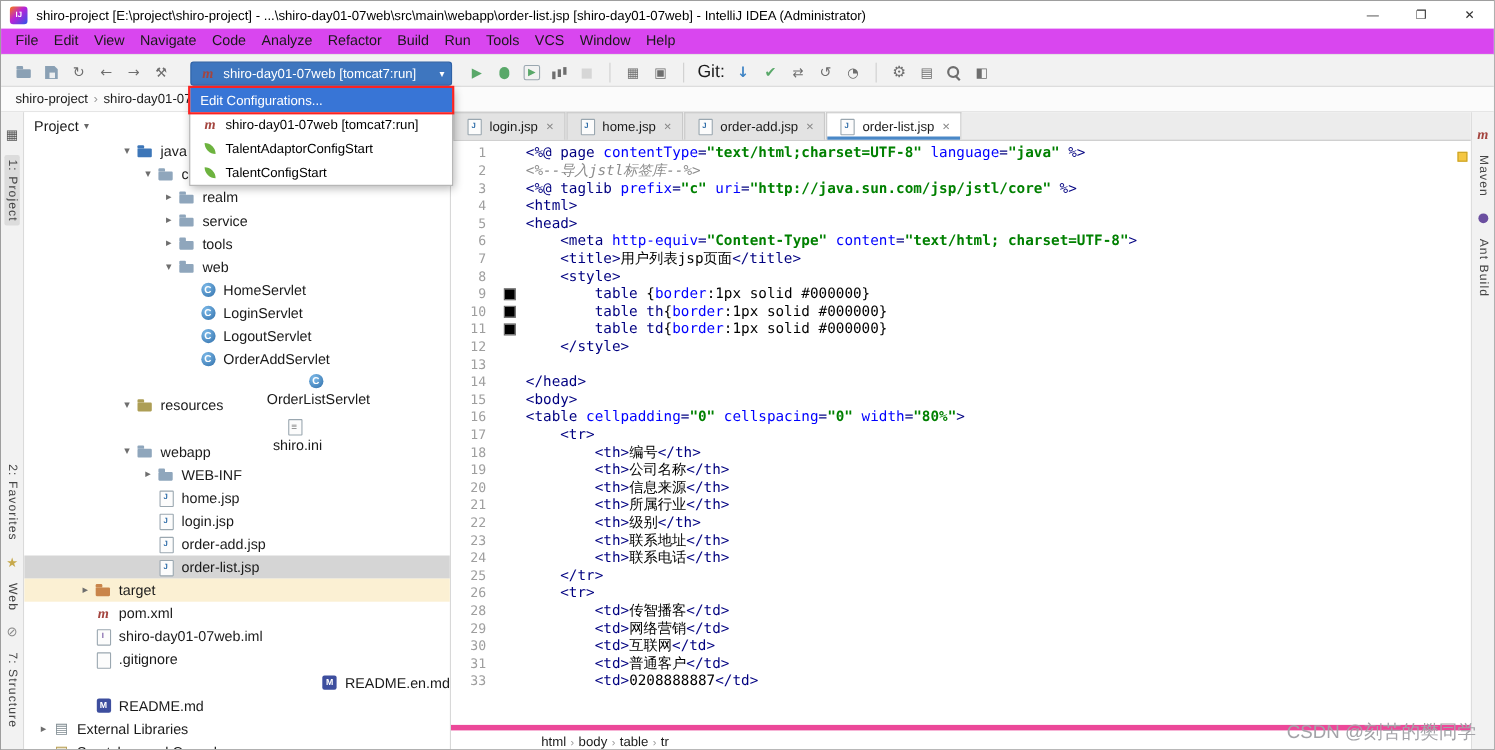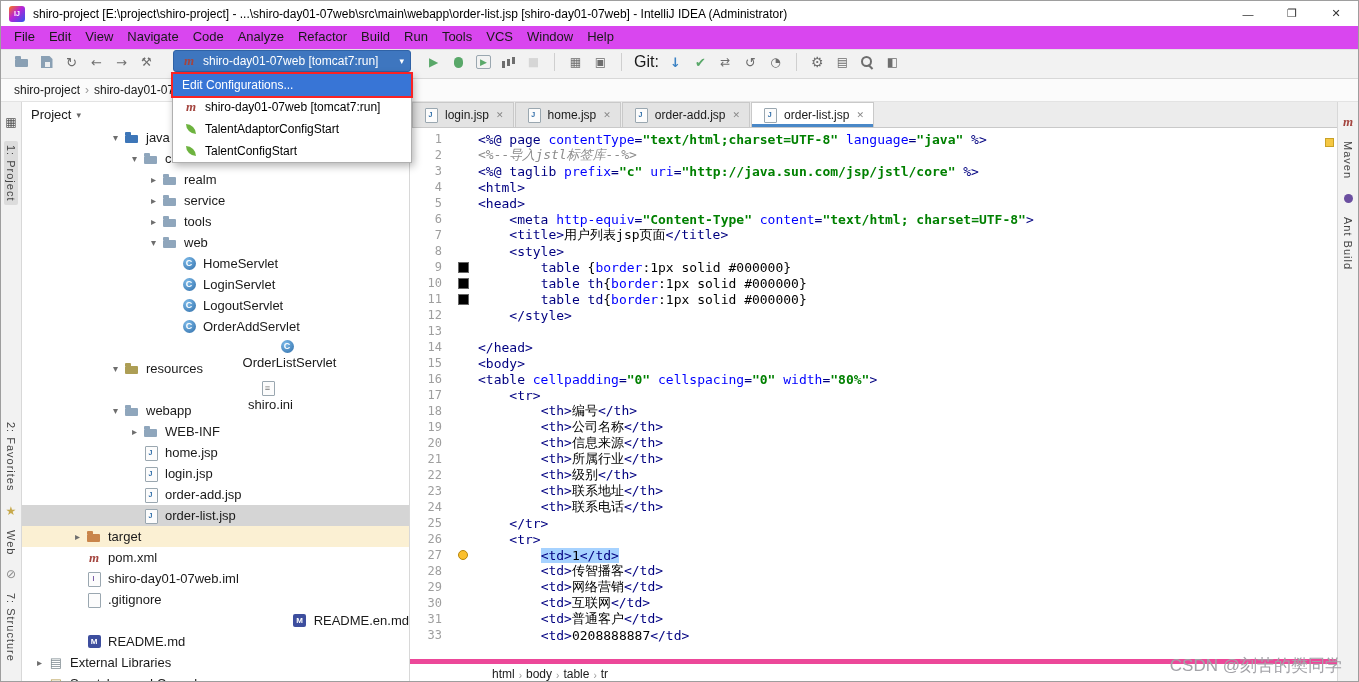--- a/index.html
+++ b/index.html
@@ -12,21 +12,21 @@
 .logo{width:16px;height:16px;border-radius:3px;background:linear-gradient(135deg,#f97a12,#b923d7 45%,#2e55ea);color:#fff;font:700 7px/16px "Liberation Sans",sans-serif;text-align:center;flex:none}
 .title-text{margin-left:8px;font-size:12px;color:#000;white-space:nowrap;overflow:hidden;flex:1}
 .win-controls{display:flex;height:100%;flex:none}
 .win-btn{width:44px;display:flex;align-items:center;justify-content:center;font-size:11px;color:#333}
 
 
 .menubar{height:24px;display:flex;align-items:flex-start;padding:0 6px;background:#d946ef;border-bottom:1px solid #e3e3e3;flex:none}
 .menu-item{padding:3px 7px;font-size:13px}
 
 
-.toolbar{height:29px;display:flex;align-items:flex-start;background:#f2f2f2;border-bottom:1px solid #d8d8d8;padding:0 8px;flex:none}
+.toolbar{height:29px;display:flex;align-items:flex-end;background:#f2f2f2;border-bottom:1px solid #d8d8d8;padding:0 8px;flex:none}
 .tbtn{width:25px;height:24px;display:flex;align-items:center;justify-content:center;border-radius:3px;flex:none}
 .tbtn.disabled{opacity:.45}
 .tb-sep{width:1px;height:18px;background:#cfcfcf;margin:0 8px;flex:none}
 .tb-label{font-size:16px;margin:0 4px;flex:none}
 .toolbar-right{display:flex;align-items:center;margin-left:10px}
 
 
 .combo-wrap{position:relative;margin-left:14px;flex:none}
 .run-combo{width:238px;height:22px;display:flex;align-items:center;gap:5px;padding:0 6px;background:#3e76bf;border:1px solid #2f62a6;border-radius:3px;color:#fff;font-size:12px}
 .combo-label{flex:1;white-space:nowrap;overflow:hidden;color:#fff}
@@ -601,27 +601,20 @@
             <span class="ln">25</span>
             <span class="gm"></span>
             <span class="ct"><span class="tok-x">    </span><span class="tok-t">&lt;/tr&gt;</span></span>
           </div>
           <div class="cl">
             <span class="ln">26</span>
             <span class="gm"></span>
             <span class="ct"><span class="tok-x">    </span><span class="tok-t">&lt;tr&gt;</span></span>
           </div>
           <div class="cl">
-            <span class="ln">27</span>
-            <span class="gm">
-              <span class="bulb"></span>
-            </span>
-            <span class="ct"><span class="tok-x">        </span><span class="tok-t sel">&lt;td&gt;</span><span class="tok-x sel">1</span><span class="tok-t sel">&lt;/td&gt;</span></span>
-          </div>
-          <div class="cl">
             <span class="ln">28</span>
             <span class="gm"></span>
             <span class="ct"><span class="tok-x">        </span><span class="tok-t">&lt;td&gt;</span><span class="tok-x">传智播客</span><span class="tok-t">&lt;/td&gt;</span></span>
           </div>
           <div class="cl">
             <span class="ln">29</span>
             <span class="gm"></span>
             <span class="ct"><span class="tok-x">        </span><span class="tok-t">&lt;td&gt;</span><span class="tok-x">网络营销</span><span class="tok-t">&lt;/td&gt;</span></span>
           </div>
           <div class="cl">

